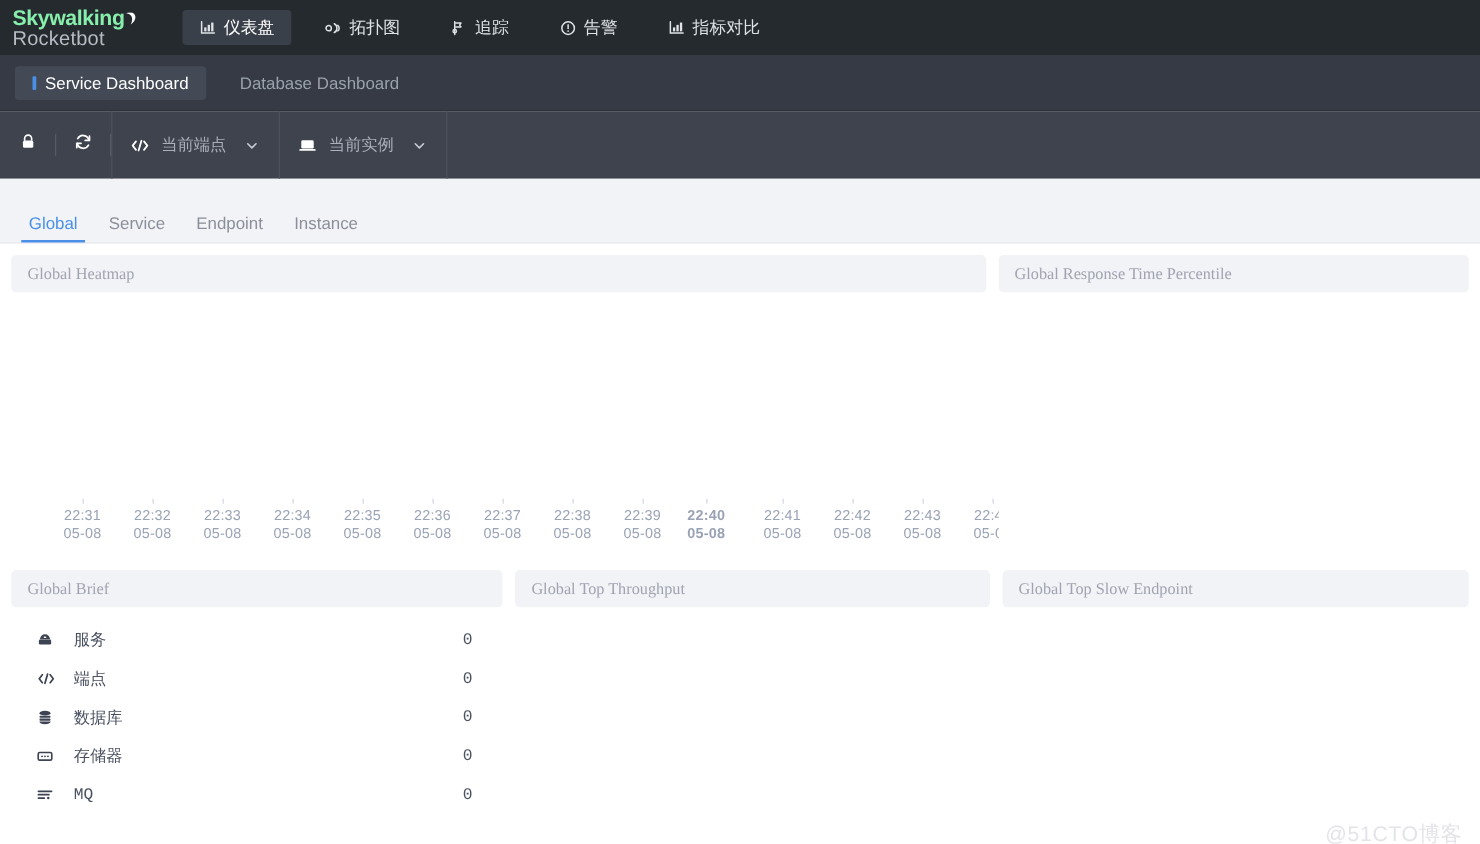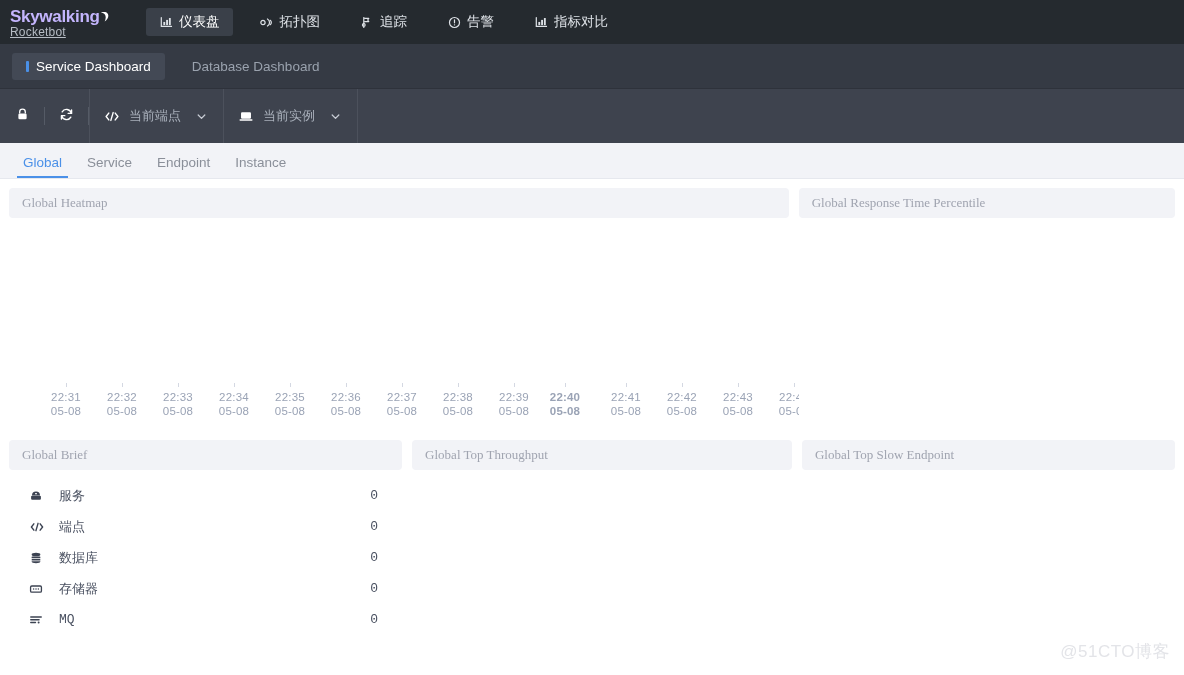--- a/index.html
+++ b/index.html
@@ -33,39 +33,38 @@
   .logo {
     width: 108px;
     line-height: 1;
     padding-top: 2px;
     user-select: none;
   }
   .logo-main {
     display: block;
     font-size: 17px;
     font-weight: bold;
-    color: #c4b5fd;
+    color: #86efac;
     letter-spacing: -0.3px;
     position: relative;
   }
   .logo-moon {
     display: inline-block;
     width: 11px;
     height: 11px;
     position: relative;
     top: 1px;
     margin-left: -1px;
   }
   .logo-sub {
     display: block;
-    font-size: 12px;
+    font-size: 16px;
     color: #b6bcc4;
     margin-top: 1px;
     letter-spacing: 0.2px;
-    text-decoration: underline;
   }
   .nav {
     display: flex;
     align-items: center;
     margin-left: 28px;
     height: 44px;
   }
   .nav-item {
     display: flex;
     align-items: center;
@@ -194,21 +193,21 @@
     flex: 1;
   }
   .sel-picker .pk-caret {
     color: #c7ccd4;
     display: inline-flex;
     margin-left: 6px;
   }
 
   
   .subtabs {
-    height: 36px;
+    height: 52px;
     background: #f2f3f7;
     display: flex;
     align-items: flex-end;
     padding-left: 14px;
     box-sizing: border-box;
     border-bottom: 1px solid #e6e8ee;
   }
   .subtab {
     font-size: 13.5px;
     color: #8a8f99;

